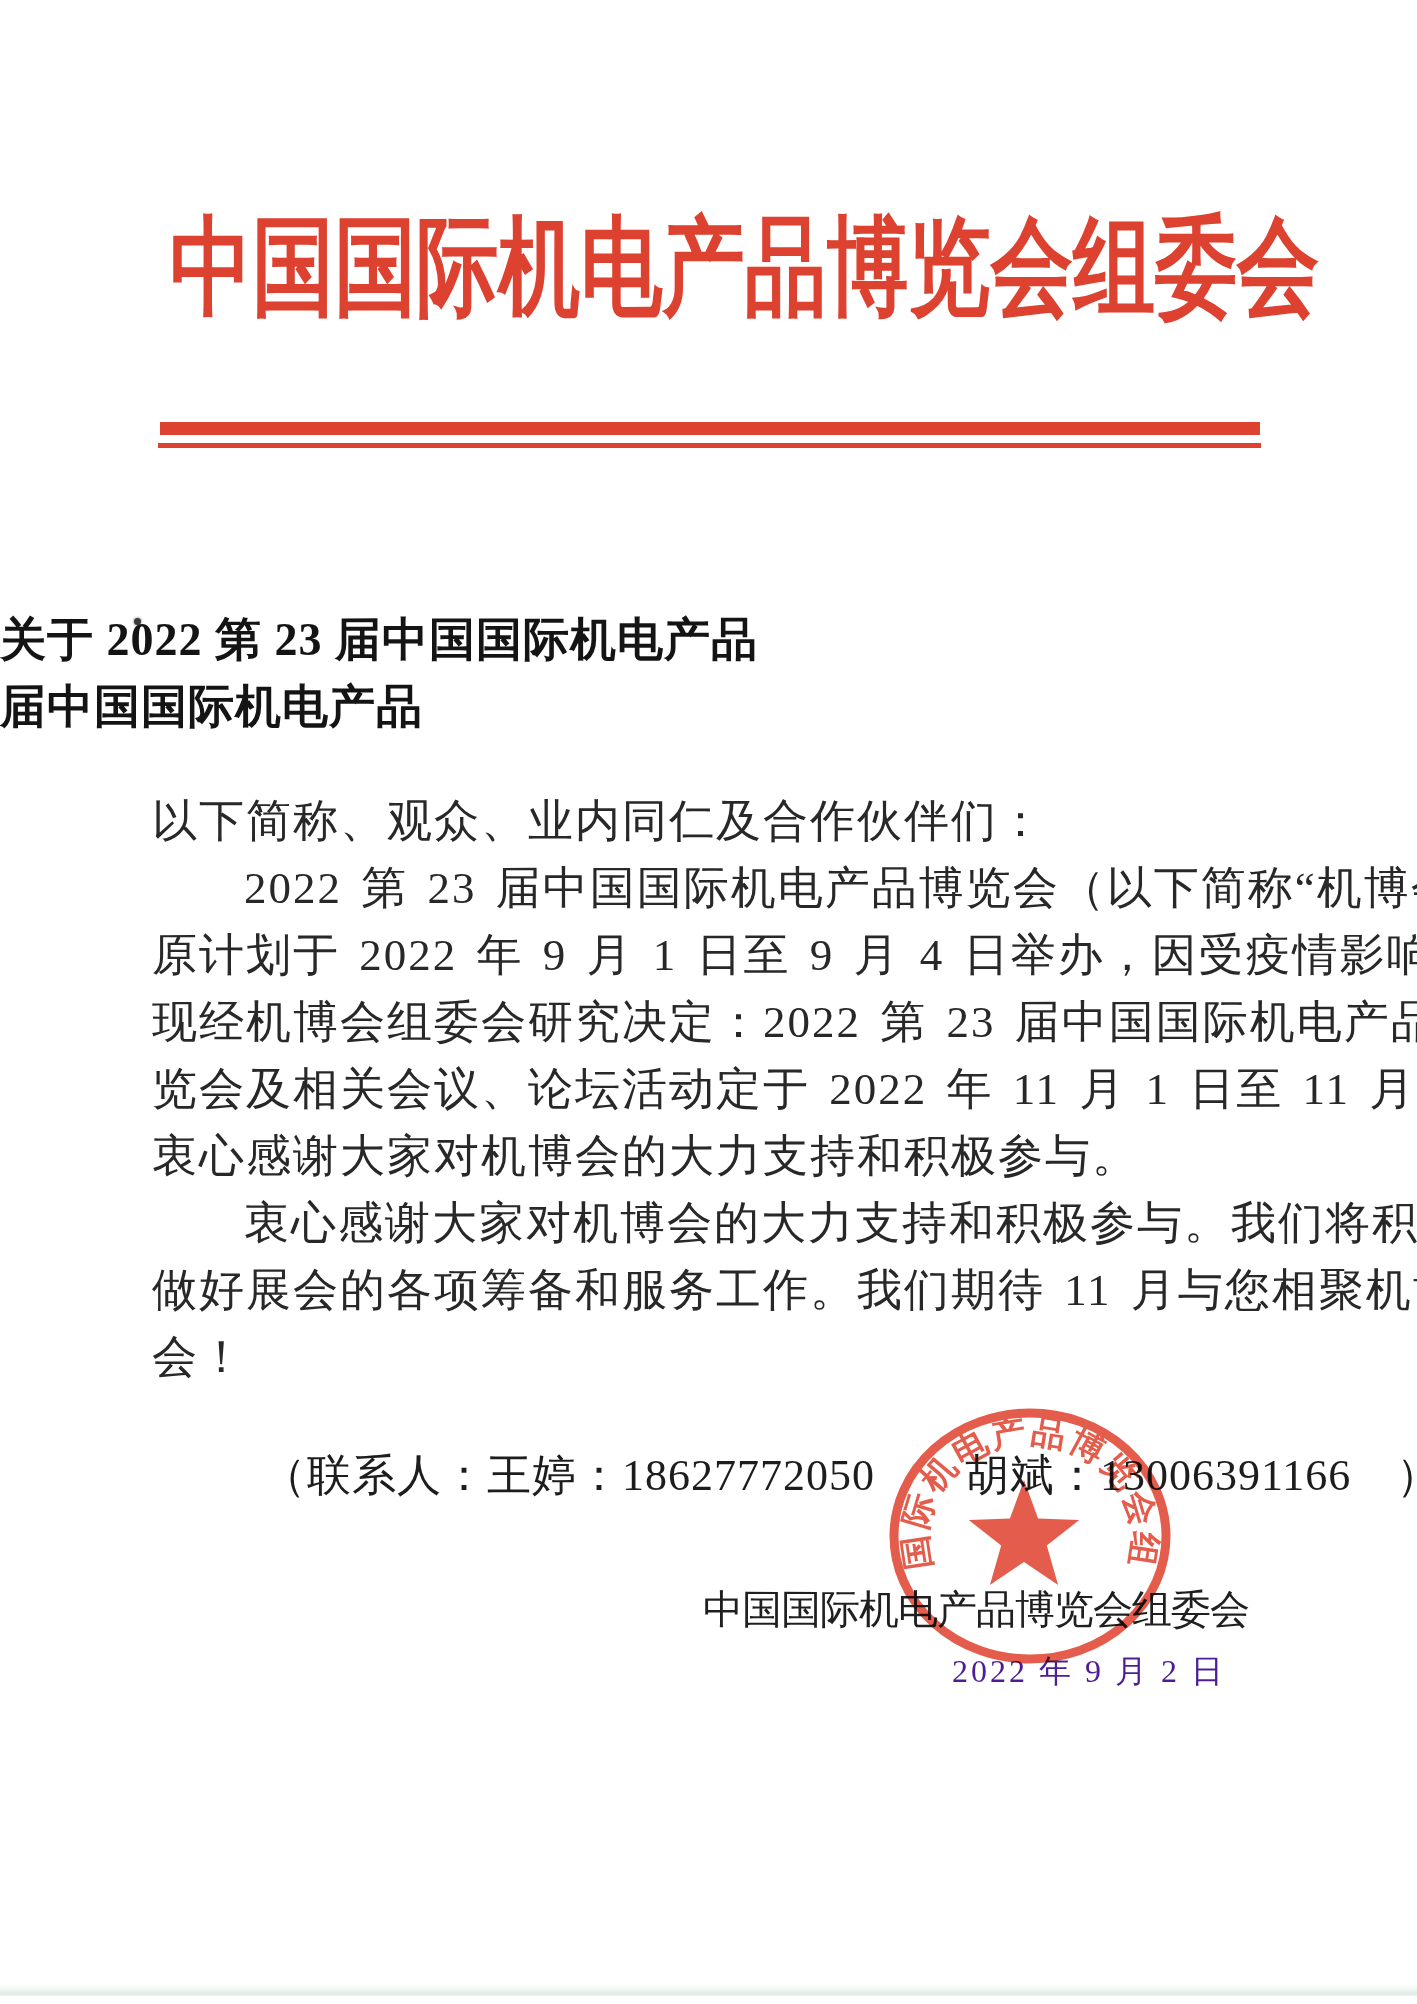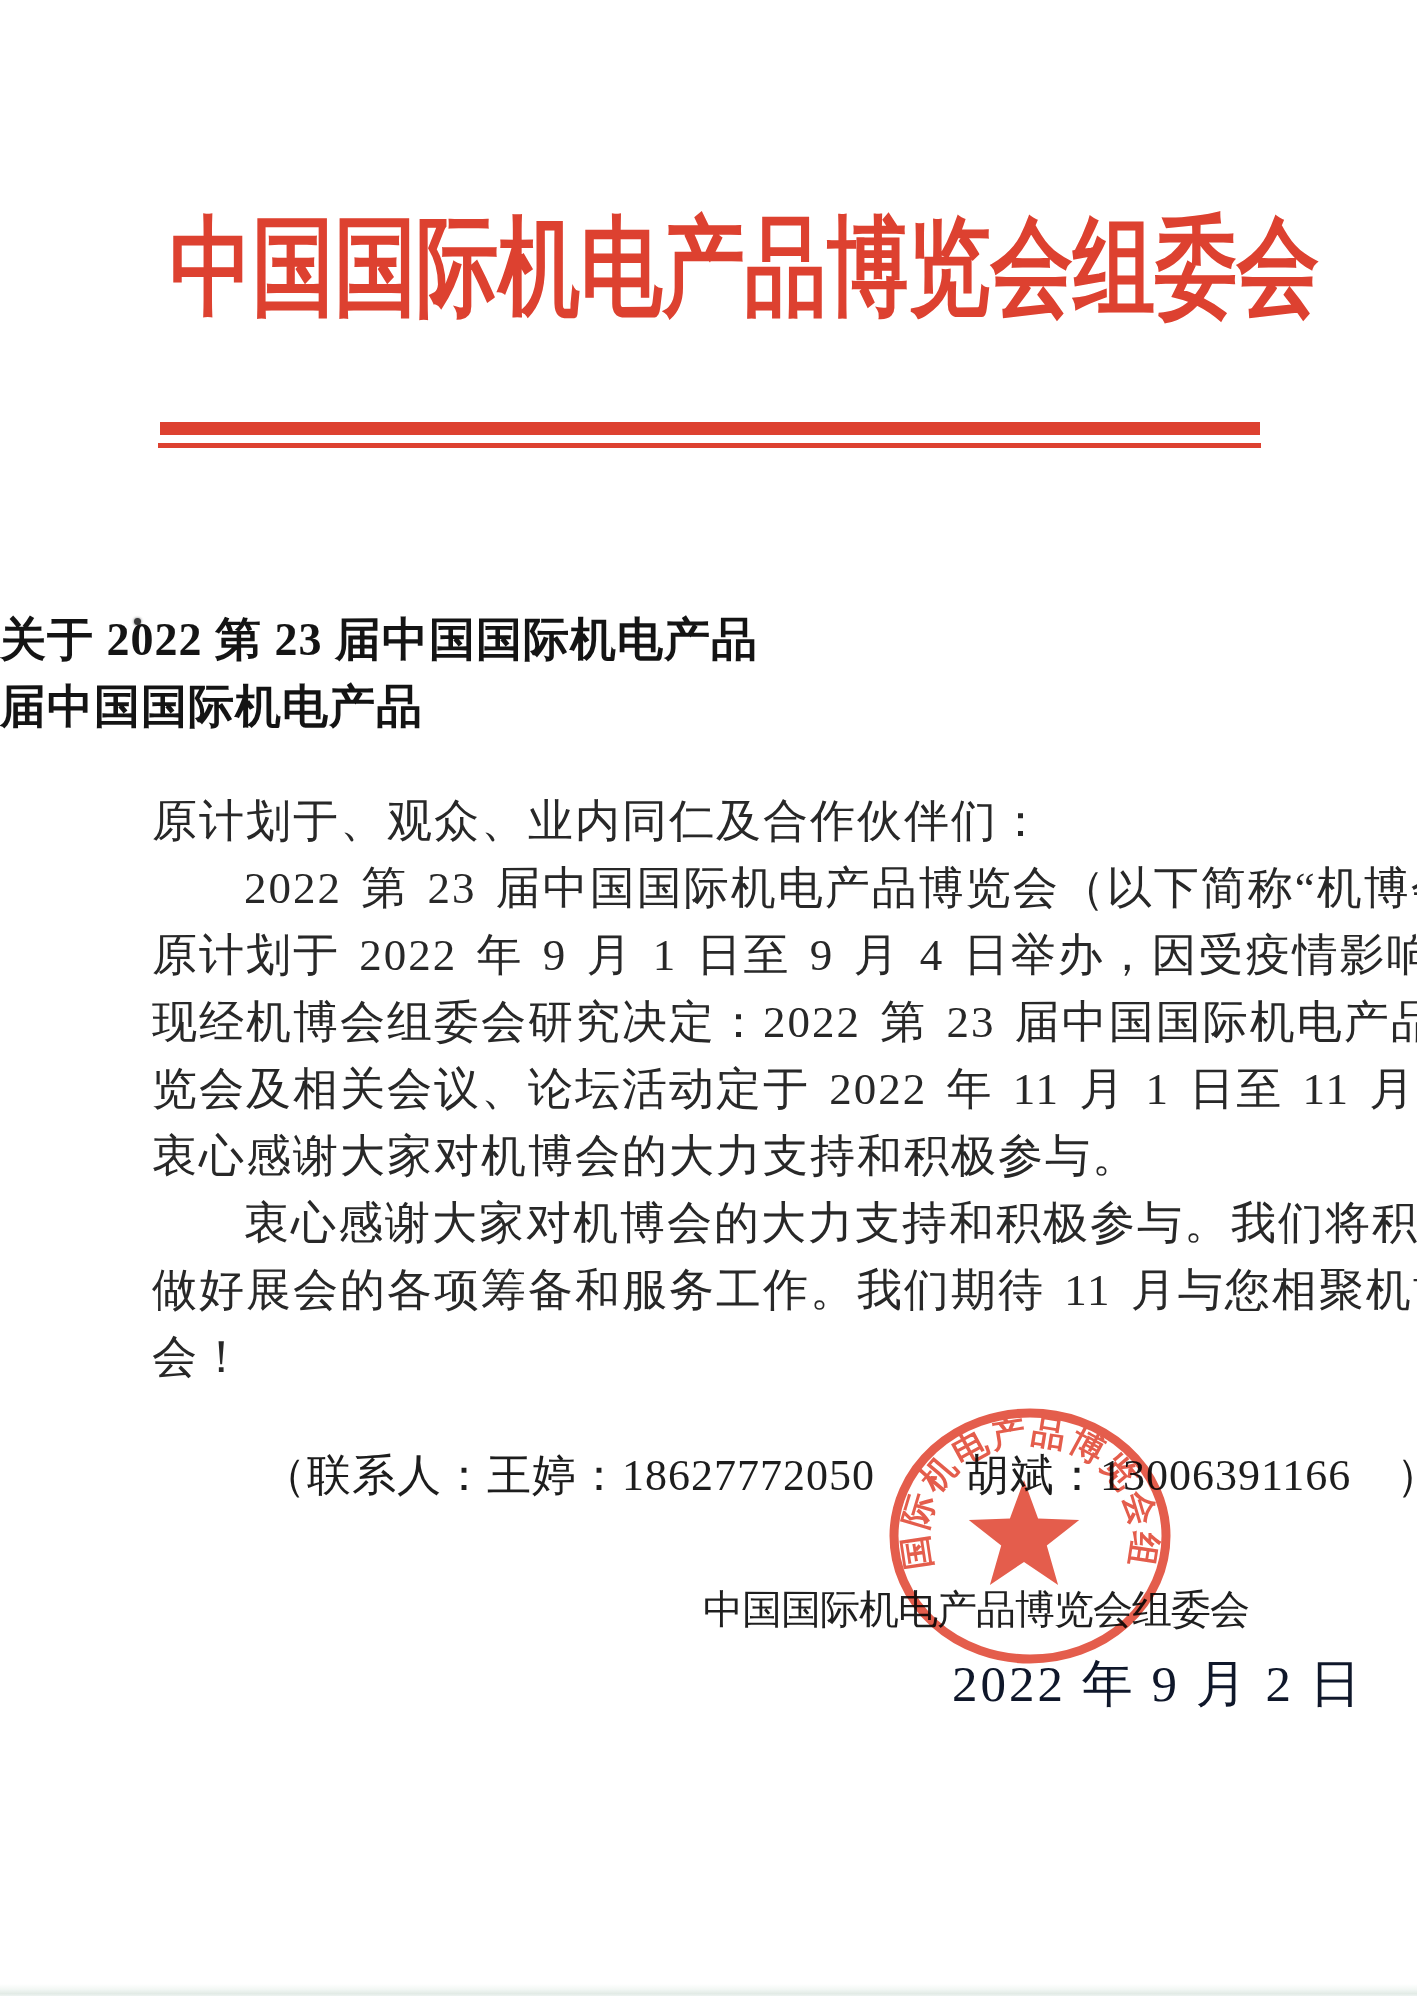--- a/index.html
+++ b/index.html
@@ -87,22 +87,22 @@
     position:absolute;
     left:703px;top:1582px;
     font-size:40px;
     color:#1f1f1f;
     letter-spacing:-1px;
     white-space:nowrap;
   }
   .sig-date{
     position:absolute;
     left:952px;top:1650px;
-    font-size:51px;
-    color:#0f172a;
+    font-size:32px;
+    color:#4c1d95;
     letter-spacing:3px;
     white-space:nowrap;
   }
   
   .seal{
     position:absolute;
     left:882px;top:1402px;
     width:296px;height:268px;
     opacity:.9;
     mix-blend-mode:multiply;
@@ -125,21 +125,21 @@
   <div class="rule-thin"></div>
 
   <div class="speck"></div>
 
   <div class="title">
     <div>关于 2022 第 23 届中国国际机电产品</div>
     <div>届中国国际机电产品</div>
   </div>
 
   <div class="body-block">
-    <div class="body-line">原计划于、观众、业内同仁及合作伙伴们：</div>
+    <div class="body-line">以下简称、观众、业内同仁及合作伙伴们：</div>
     <div class="body-line indent">2022 第 23 届中国国际机电产品博览会（以下简称“机博会”）</div>
     <div class="body-line">原计划于 2022 年 9 月 1 日至 9 月 4 日举办，因受疫情影响延期。</div>
     <div class="body-line">现经机博会组委会研究决定：2022 第 23 届中国国际机电产品博</div>
     <div class="body-line">览会及相关会议、论坛活动定于 2022 年 11 月 1 日至 11 月 4</div>
     <div class="body-line">衷心感谢大家对机博会的大力支持和积极参与。</div>
     <div class="body-line indent">衷心感谢大家对机博会的大力支持和积极参与。我们将积极</div>
     <div class="body-line">做好展会的各项筹备和服务工作。我们期待 11 月与您相聚机博</div>
     <div class="body-line">会！</div>
   </div>
 

